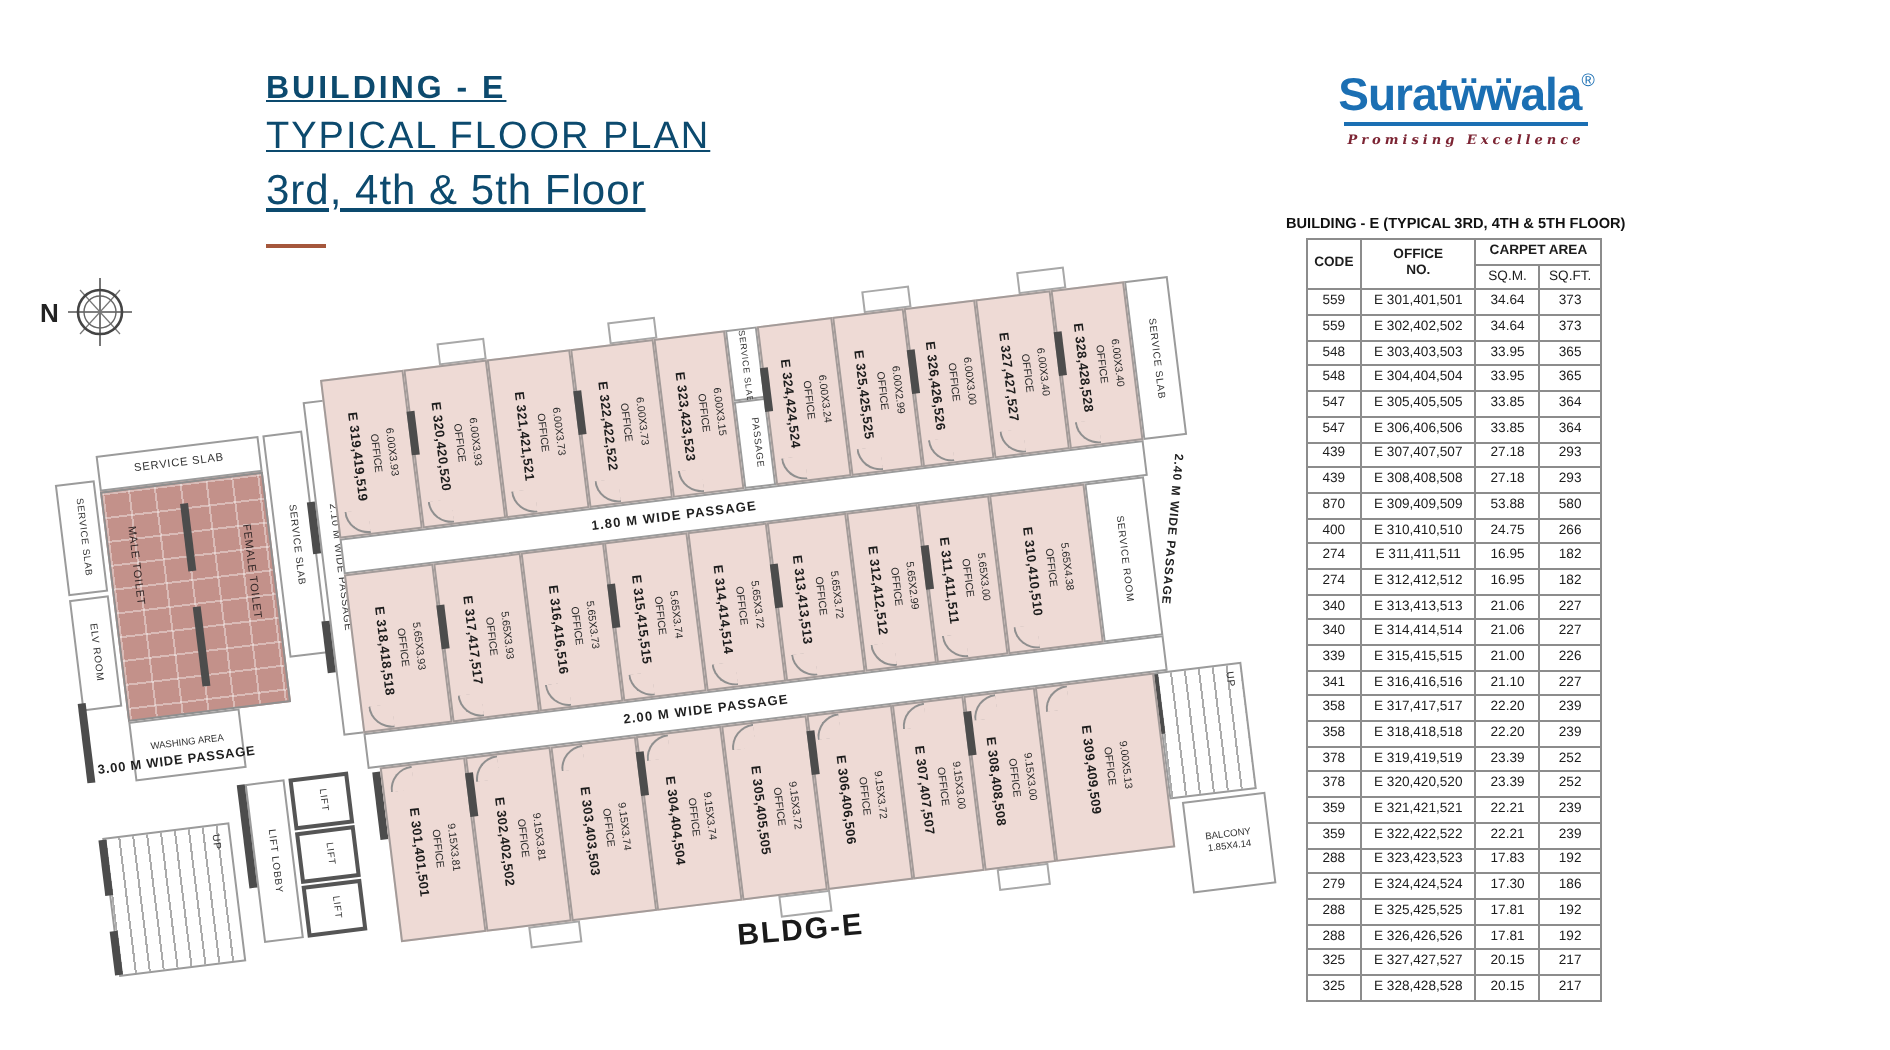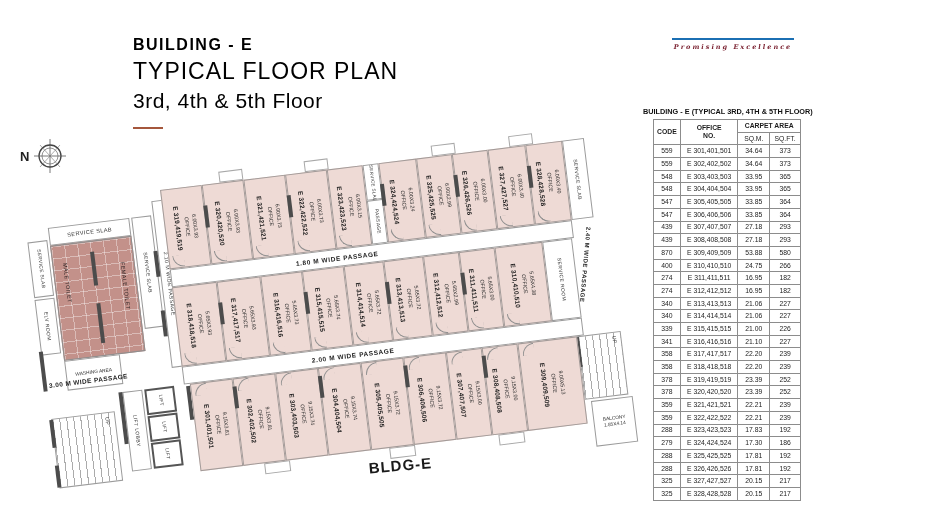--- a/index.html
+++ b/index.html
@@ -1,22 +1,22 @@
 <!DOCTYPE html>
 <html><head>
 <meta charset="utf-8">
 <style>
   html,body{margin:0;padding:0;background:#fff;}
   #page{position:relative;width:945px;height:525px;background:#fff;overflow:hidden;
         font-family:"Liberation Sans",sans-serif;}
 
   
-  #title-block{position:absolute;left:133px;top:36px;color:#000000;}
+  #title-block{position:absolute;left:133px;top:36px;color:#0c4a6e;text-decoration:underline;}
   #title-building{font-size:16px;font-weight:bold;letter-spacing:1.5px;}
-  #title-plan{font-size:23px;font-weight:400;letter-spacing:1px;margin-top:4px;}
+  #title-plan{font-size:19px;font-weight:400;letter-spacing:1px;margin-top:4px;}
   #title-floors{font-size:21px;font-weight:300;letter-spacing:.5px;margin-top:4px;}
   #title-dash{width:30px;height:2px;background:#a5573c;margin-top:14px;}
 
   
   #logo{position:absolute;left:658px;top:36px;width:150px;text-align:center;}
   #logo-word{font-size:23px;font-weight:600;color:#1b6fb3;letter-spacing:-.5px;line-height:1;}
   #logo-reg{font-size:9px;vertical-align:top;color:#1b6fb3;font-weight:400;}
   #logo-line{width:122px;height:2px;background:#1b6fb3;margin:2px auto 3px auto;}
   #logo-tagline{font-family:"DejaVu Serif",serif;font-style:italic;font-weight:600;
                 font-size:6.5px;letter-spacing:2px;color:#7c2433;}
@@ -76,20 +76,21 @@
 <div id="page">
 
   <div id="title-block">
     <div id="title-building">BUILDING - E</div>
     <div id="title-plan">TYPICAL FLOOR PLAN</div>
     <div id="title-floors">3rd, 4th &amp; 5th Floor</div>
     <div id="title-dash"></div>
   </div>
 
   <div id="logo">
+    <div id="logo-word"><span>Suratẅẅala</span><span id="logo-reg">®</span></div>
     <div id="logo-line"></div>
     <div id="logo-tagline">Promising Excellence</div>
   </div>
 
   <div id="compass">
     <span id="compass-n">N</span>
     <svg width="36" height="40" viewBox="0 0 36 40">
       <line x1="18" y1="3" x2="18" y2="37" stroke="#555" stroke-width="0.8"></line>
       <line x1="2" y1="20" x2="34" y2="20" stroke="#555" stroke-width="0.8"></line>
       <line x1="8" y1="9" x2="28" y2="31" stroke="#777" stroke-width="0.6"></line>

